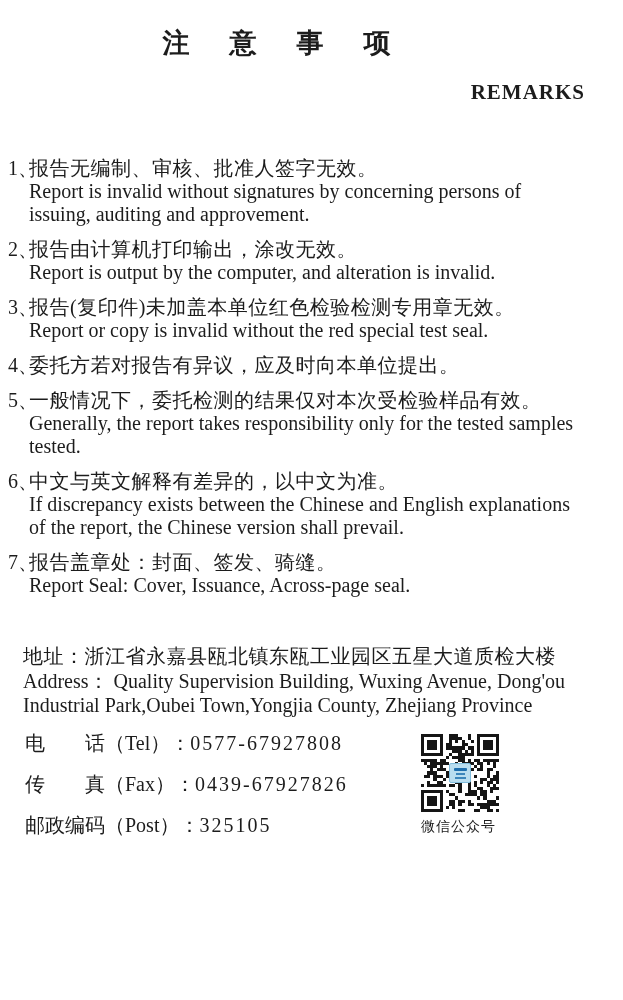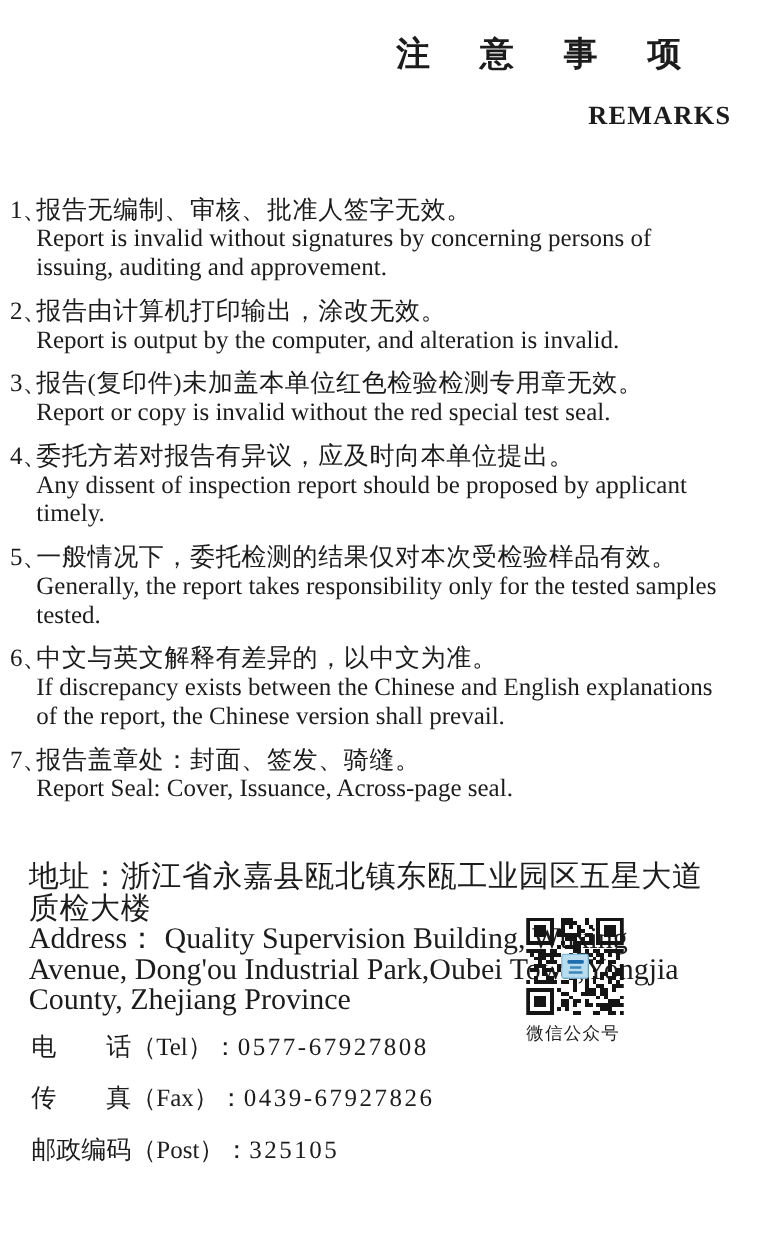--- a/index.html
+++ b/index.html
@@ -4,38 +4,38 @@
 <style>
   html,body{margin:0;padding:0;}
   body{
     width:623px;height:1000px;background:#ffffff;position:relative;
     font-family:"Liberation Serif","DejaVu Serif",serif;color:#1c1c1c;
     overflow:hidden;
   }
   .page{position:absolute;inset:0;padding:30px 38px 0 8px;box-sizing:border-box;}
 
   .title-zh{
-    margin:0;text-align:right;font-size:27px;font-weight:bold;
+    margin:0;text-align:center;font-size:27px;font-weight:bold;
     letter-spacing:40px;line-height:1;white-space:nowrap;
   }
   .title-en{
     margin:24px 0 0;text-align:right;font-size:21px;font-weight:bold;
     letter-spacing:1px;line-height:1.1;
   }
 
   .items{list-style:none;margin:53px 0 0;padding:0;}
   .item{
     position:relative;padding-left:21px;font-size:20px;line-height:23px;
     margin-bottom:12px;
   }
   .item .num{position:absolute;left:0;top:0;}
   .item .zh{letter-spacing:0.5px;}
   .item .en{}
 
-  .address{margin:47px 0 0 15px;font-size:24px;line-height:24.5px;}
+  .address{margin:47px 0 0 15px;font-size:20px;line-height:24.5px;}
   .address .zh{letter-spacing:0.5px;}
 
   .contacts{margin:14px 0 0 17px;font-size:20px;width:400px;}
   .contact-row{line-height:22px;margin-bottom:19px;white-space:nowrap;}
   .contact-row .val{letter-spacing:2px;text-align:right;}
 
   .qr-block{position:absolute;left:421px;top:733px;width:78px;text-align:left;}
   .qr{position:relative;width:78px;height:80px;}
   .qr svg{display:block;width:78px;height:80px;}
   .qr-logo{
@@ -72,21 +72,20 @@
 
       <li class="item">
         <span class="num">3、</span>
         <div class="zh">报告(复印件)未加盖本单位红色检验检测专用章无效。</div>
         <div class="en">Report or copy is invalid without the red special test seal.</div>
       </li>
 
       <li class="item">
         <span class="num">4、</span>
         <div class="zh">委托方若对报告有异议，应及时向本单位提出。</div>
-        <div class="en">Any dissent of inspection report should be proposed by applicant timely.</div>
       </li>
 
       <li class="item">
         <span class="num">5、</span>
         <div class="zh">一般情况下，委托检测的结果仅对本次受检验样品有效。</div>
         <div class="en">Generally, the report takes responsibility only for the tested samples tested.</div>
       </li>
 
       <li class="item">
         <span class="num">6、</span>

